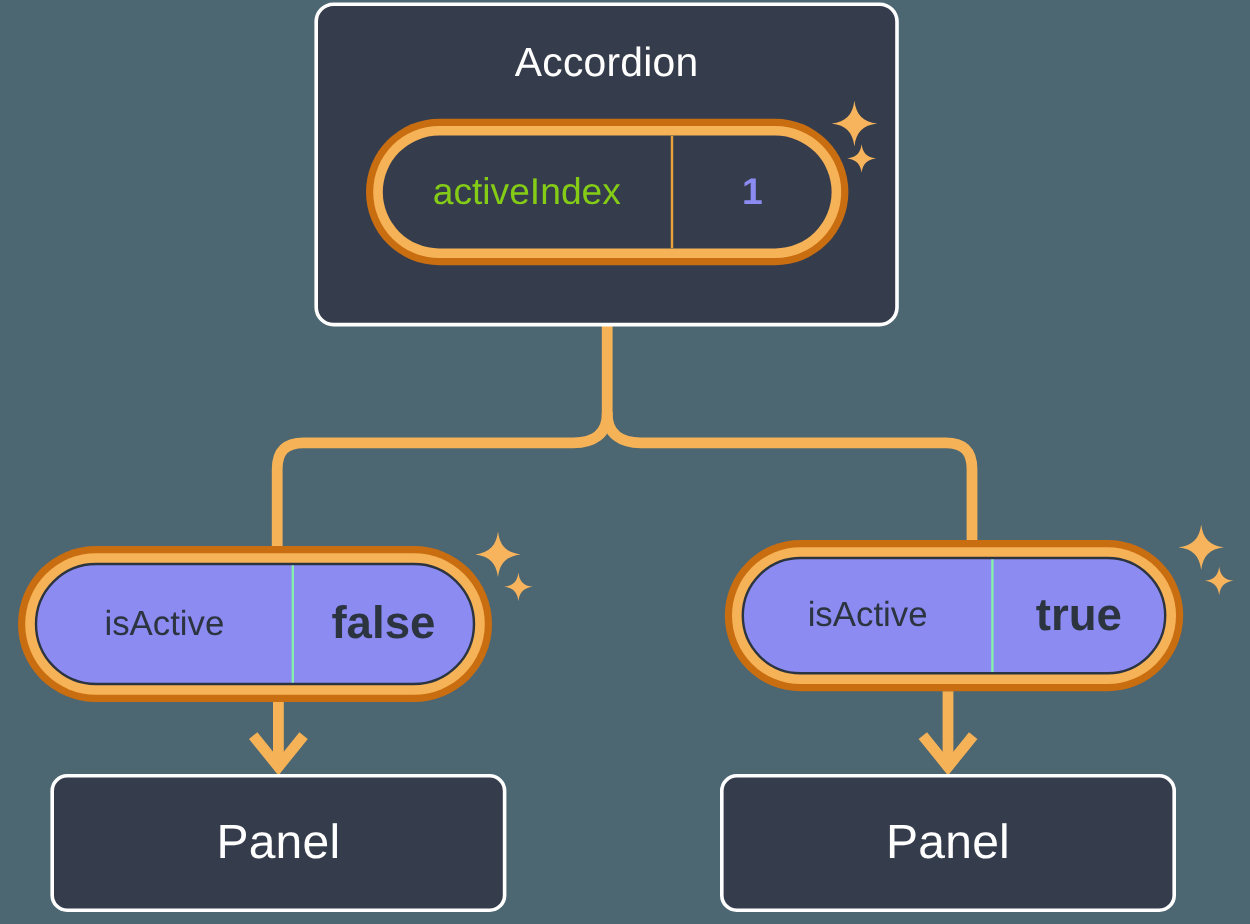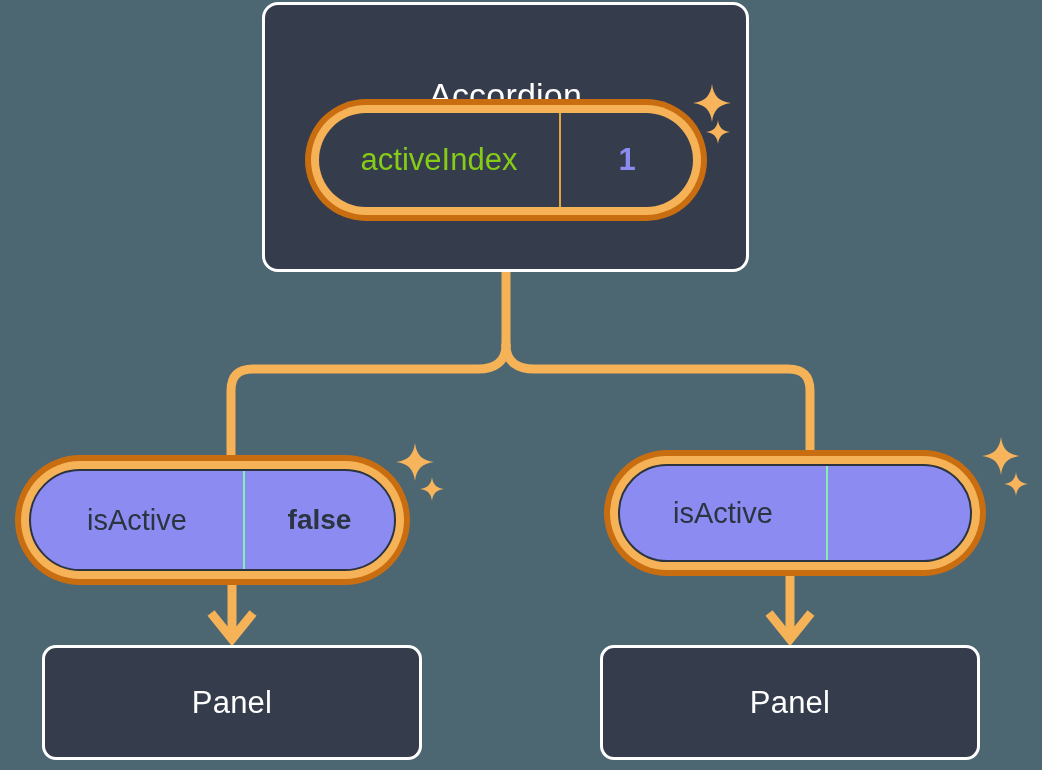--- a/index.html
+++ b/index.html
@@ -53,41 +53,40 @@
   .card-title {
     position: absolute;
     left: 0;
     right: 0;
     top: 28px;
     text-align: center;
     color: #ffffff;
     font-size: 34px;
     font-weight: 400;
     letter-spacing: 0.2px;
-    margin-top: 43px;
   }
 
   
   .panel-card {
     position: absolute;
     background: #353c4c;
     border: 3px solid #ffffff;
     border-radius: 14px;
     z-index: 3;
     display: flex;
     align-items: center;
     justify-content: center;
   }
 
   #panel-left  { left: 42px;  top: 645px; width: 380px; height: 115px; }
   #panel-right { left: 600px; top: 645px; width: 380px; height: 115px; }
 
   .panel-label {
     color: #ffffff;
-    font-size: 31px;
+    font-size: 40px;
     font-weight: 400;
     letter-spacing: 0.2px;
   }
 
   
   .pill {
     position: absolute;
     z-index: 4;
     border-radius: 999px;
     background: #c96d11;              
@@ -147,21 +146,21 @@
     background: #8b8bf2;
     border: 2px solid #2c3440;
   }
   .pill-state .pill-key {
     color: #2c3440;
     font-size: 29px;
     border-right: 2px solid #86efac;
   }
   .pill-state .pill-val {
     color: #2c3440;
-    font-size: 28px;
+    font-size: 38px;
     font-weight: 700;
   }
 
   #pill-is-active-false {
     left: 15px;
     top: 455px;
     width: 395px;
     height: 130px;
   }
   #pill-is-active-false .pill-key { flex: 0 0 214px; }
@@ -266,20 +265,21 @@
   </span>
 
   <div class="panel-card" id="panel-left">
     <span class="panel-label">Panel</span>
   </div>
 
   <div class="pill pill-state" id="pill-is-active-true">
     <div class="pill-mid">
       <div class="pill-inner">
         <span class="pill-key">isActive</span>
+        <span class="pill-val">true</span>
       </div>
     </div>
   </div>
 
   <span class="sparkle" id="sparkle-right-big">
     <svg width="38" height="38" viewBox="0 0 40 40">
       <path d="M20 0 C21.6 12.6 27.4 18.4 40 20 C27.4 21.6 21.6 27.4 20 40
                C18.4 27.4 12.6 21.6 0 20 C12.6 18.4 18.4 12.6 20 0 Z" fill="#f7b45c"></path>
     </svg>
   </span>

